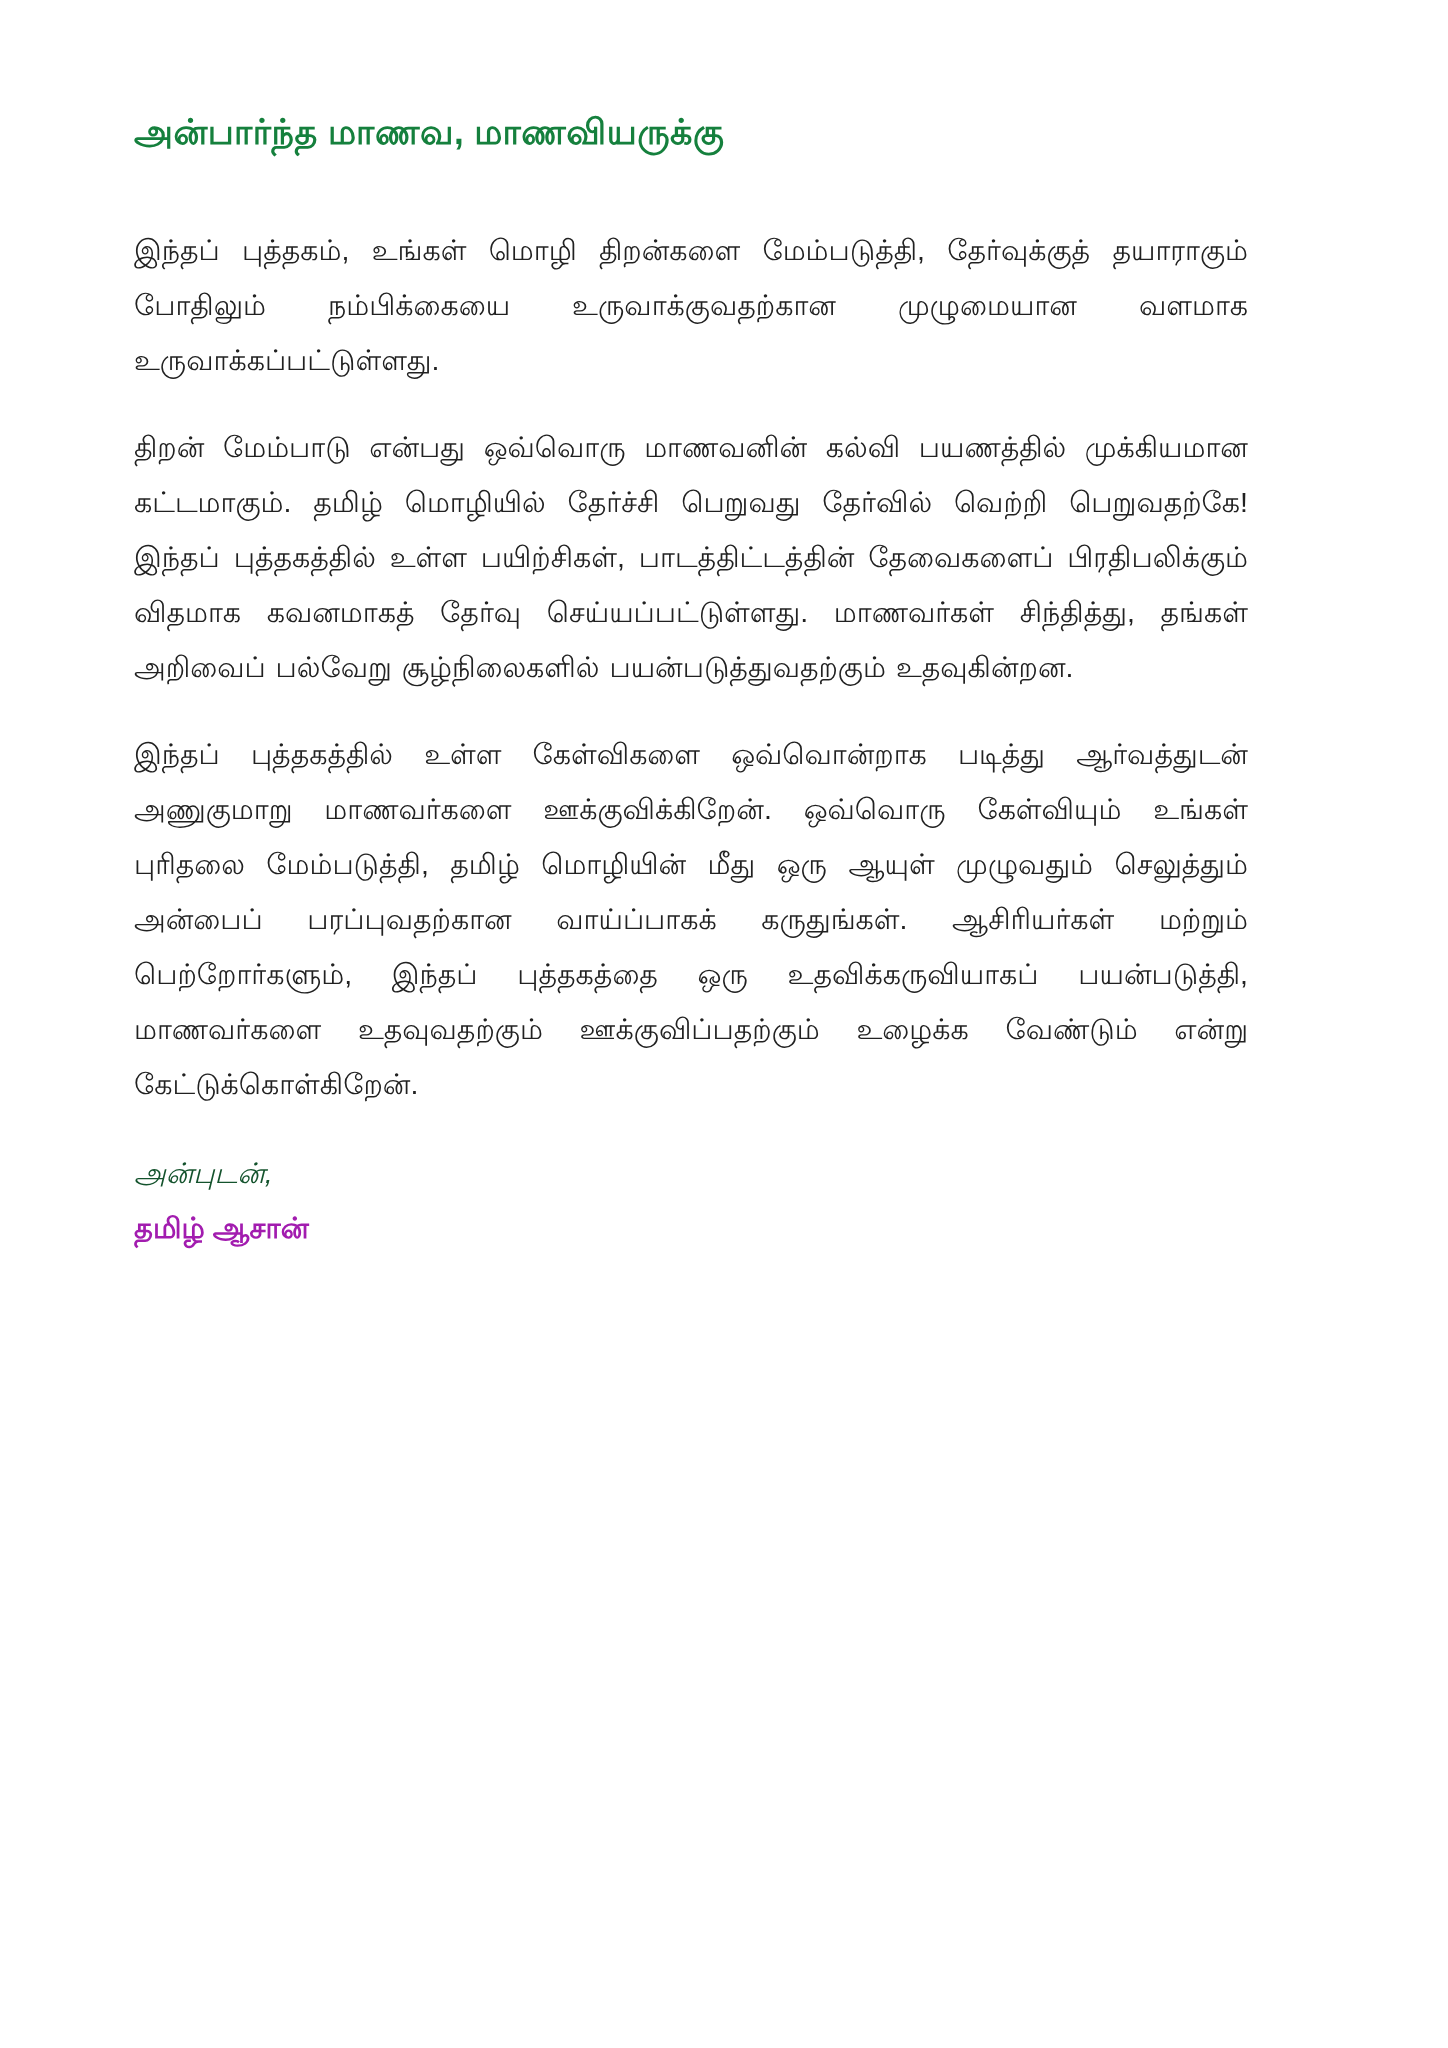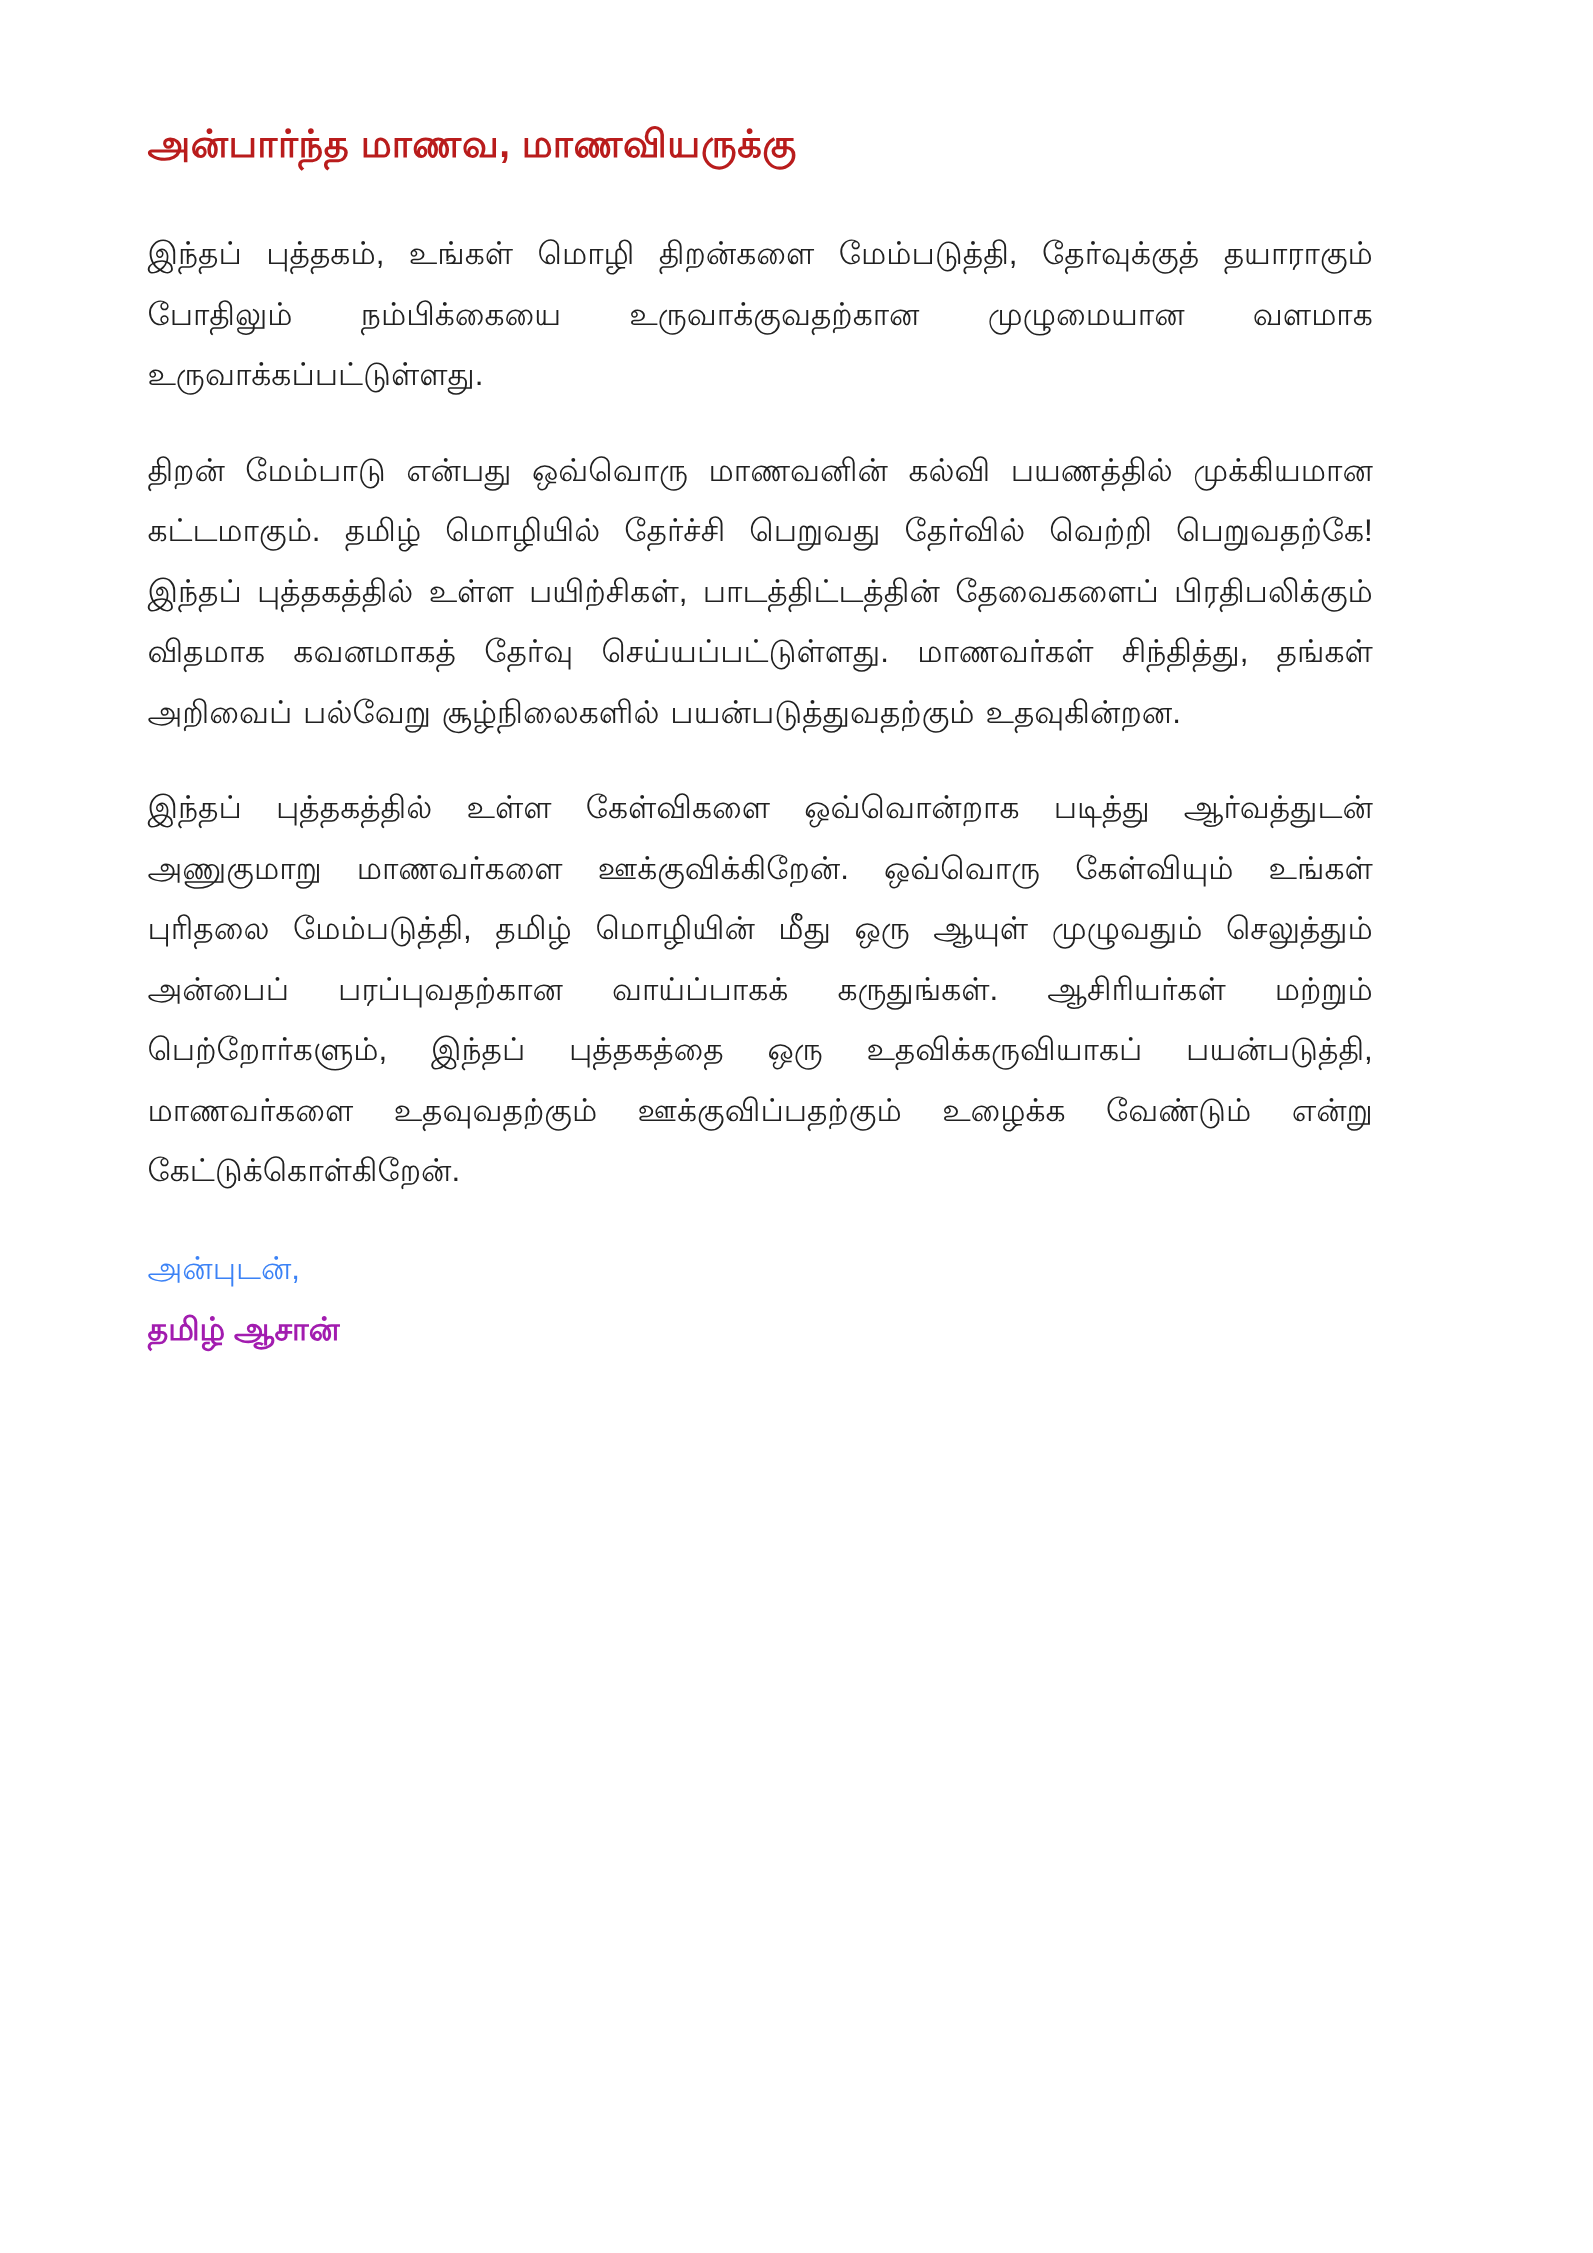--- a/index.html
+++ b/index.html
@@ -18,43 +18,44 @@
   .page {
     box-sizing: border-box;
     width: 1448px;
     height: 2048px;
     padding: 112px 200px 0 134px;
     background: #ffffff;
   }
   .doc-title {
     font-size: 35px;
     font-weight: 700;
-    color: #b91c1c;
-    margin: 0 0 48px 0;
+    color: #15803d;
+    margin: 0 0 66px 0;
     letter-spacing: 0.5px;
   }
   .body-text p {
     font-size: 28.5px;
     line-height: 55px;
     text-align: justify;
     margin: 0;
     color: #212121;
     word-spacing: 2px;
   }
   .body-text p.gap-before {
     margin-top: 32px;
   }
   .closing {
     margin-top: 34px;
   }
   .closing .salutation {
     font-size: 28.5px;
     line-height: 55px;
     margin: 0;
-    color: #3b82f6;
+    color: #14532d;
+    font-style: italic;
   }
   .closing .signature {
     font-size: 29px;
     line-height: 55px;
     font-weight: 700;
     margin: 0;
     color: #a21caf;
   }
 </style>
 </head>

